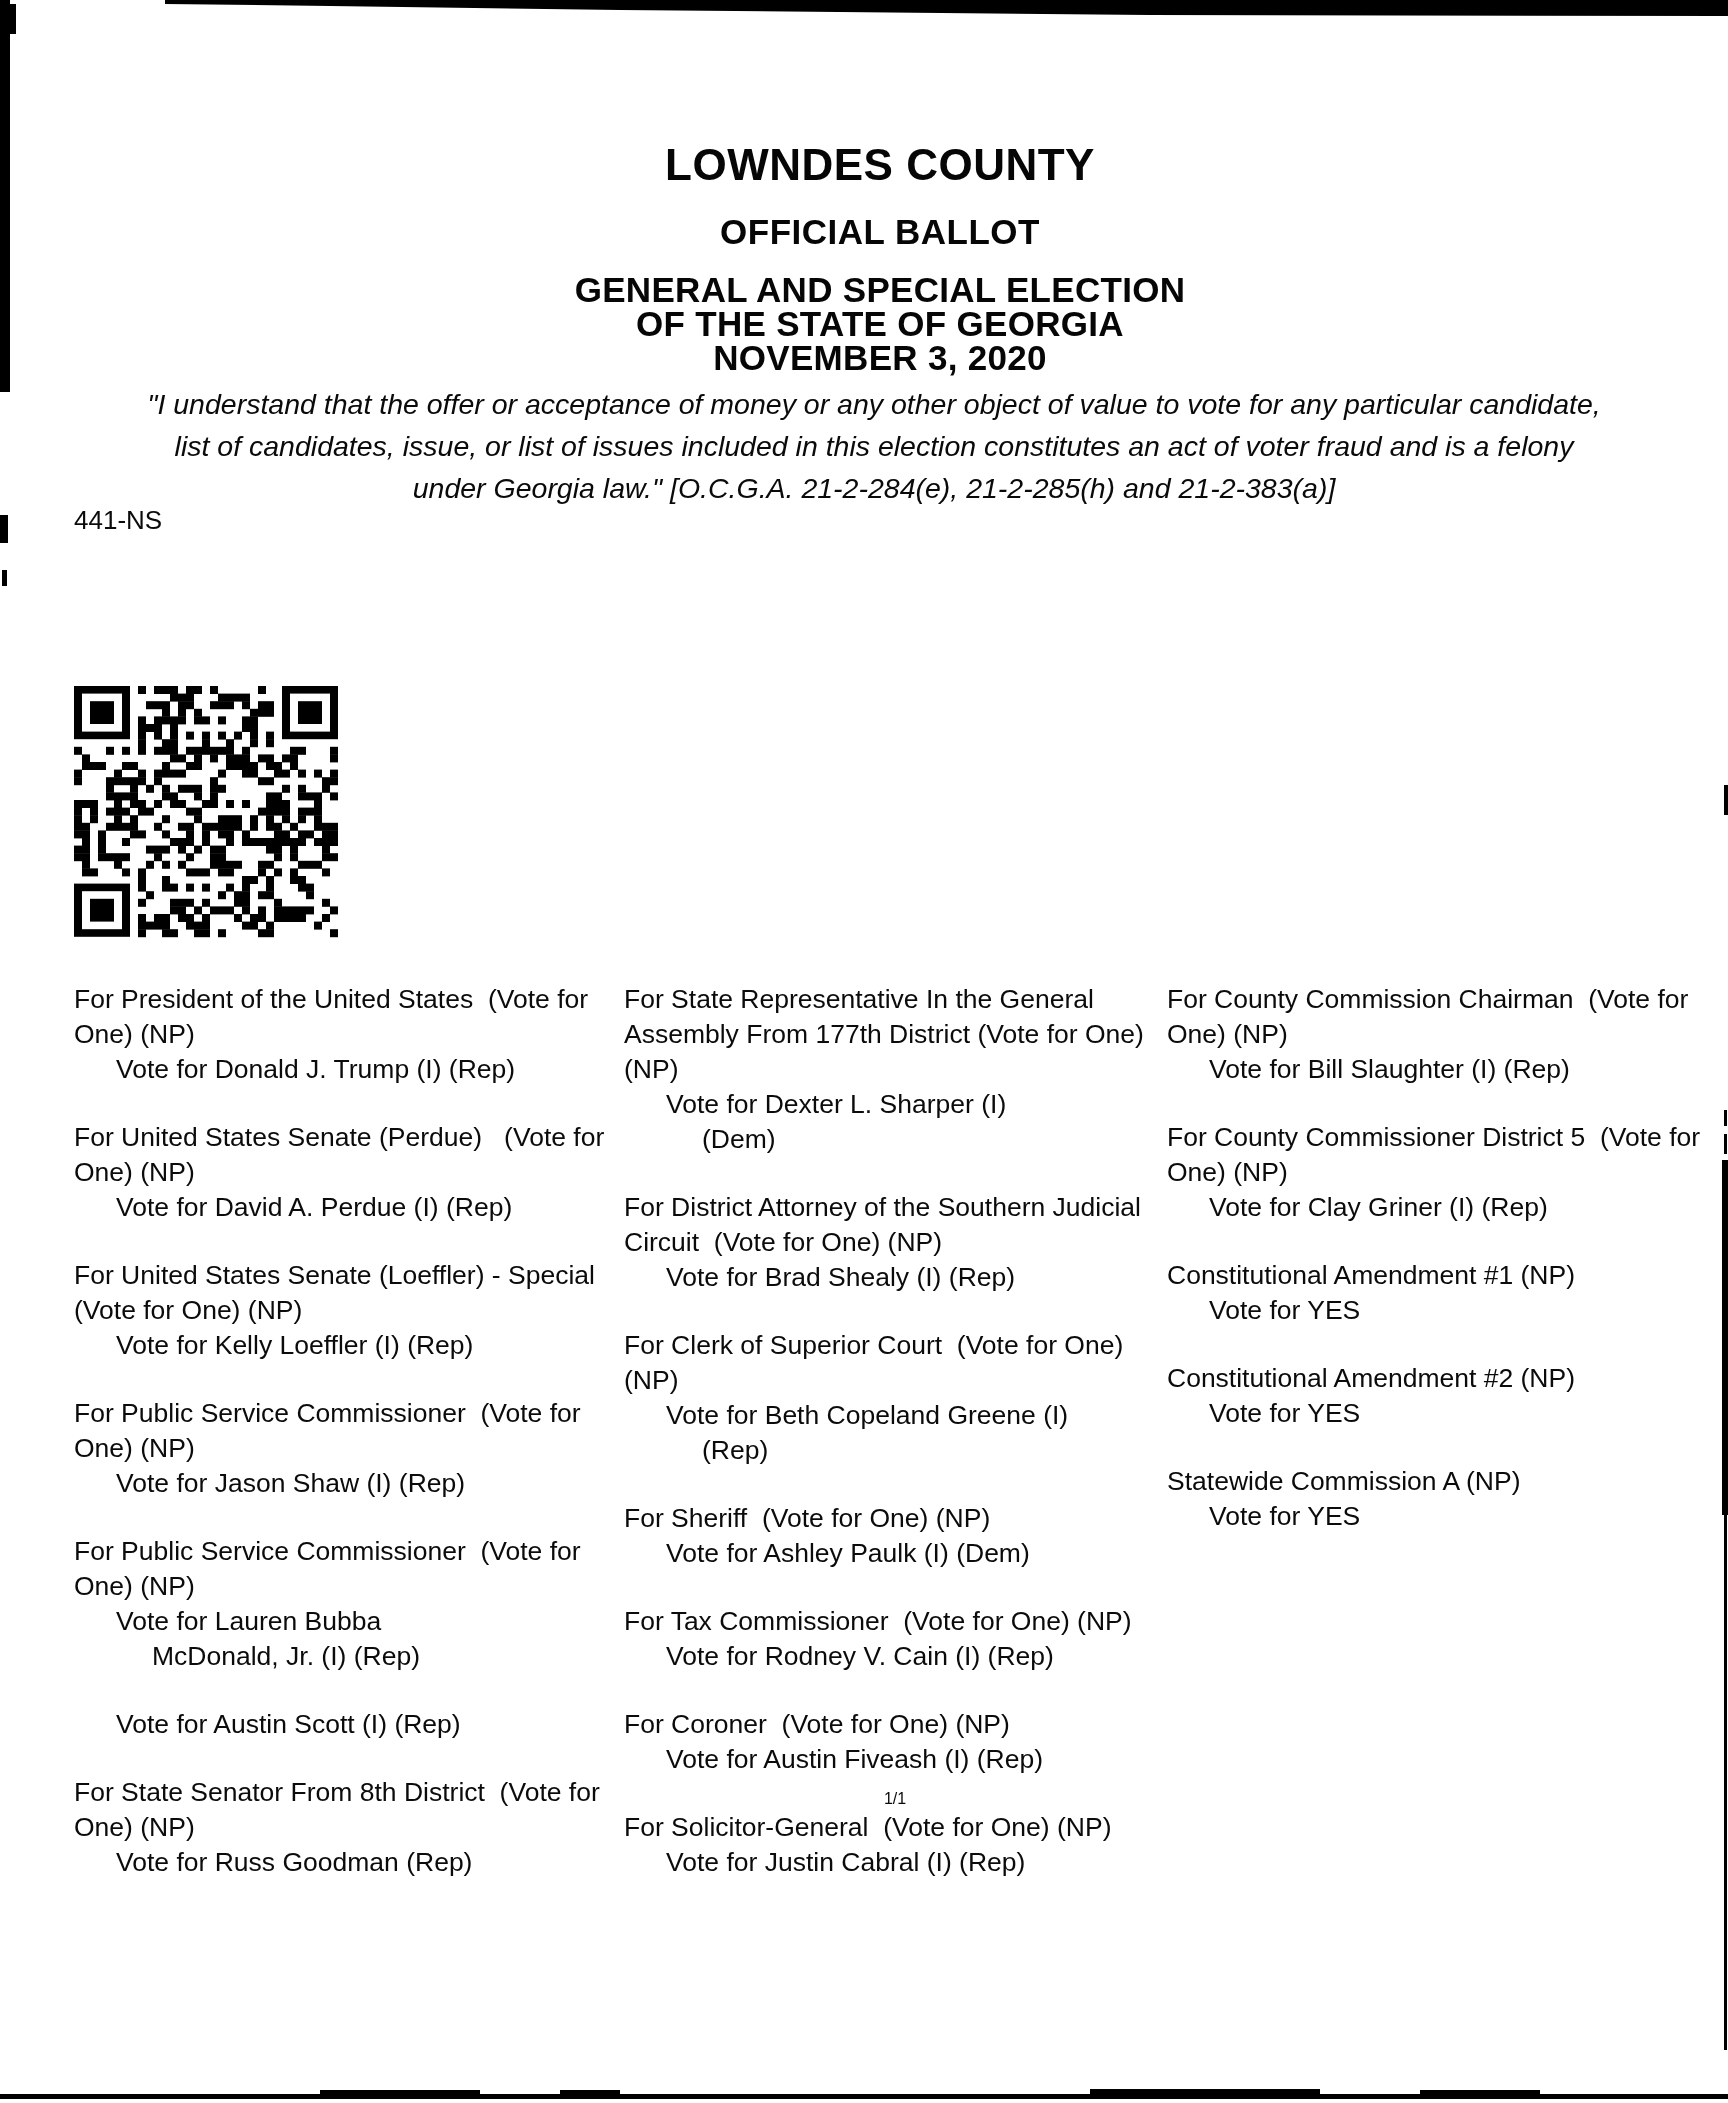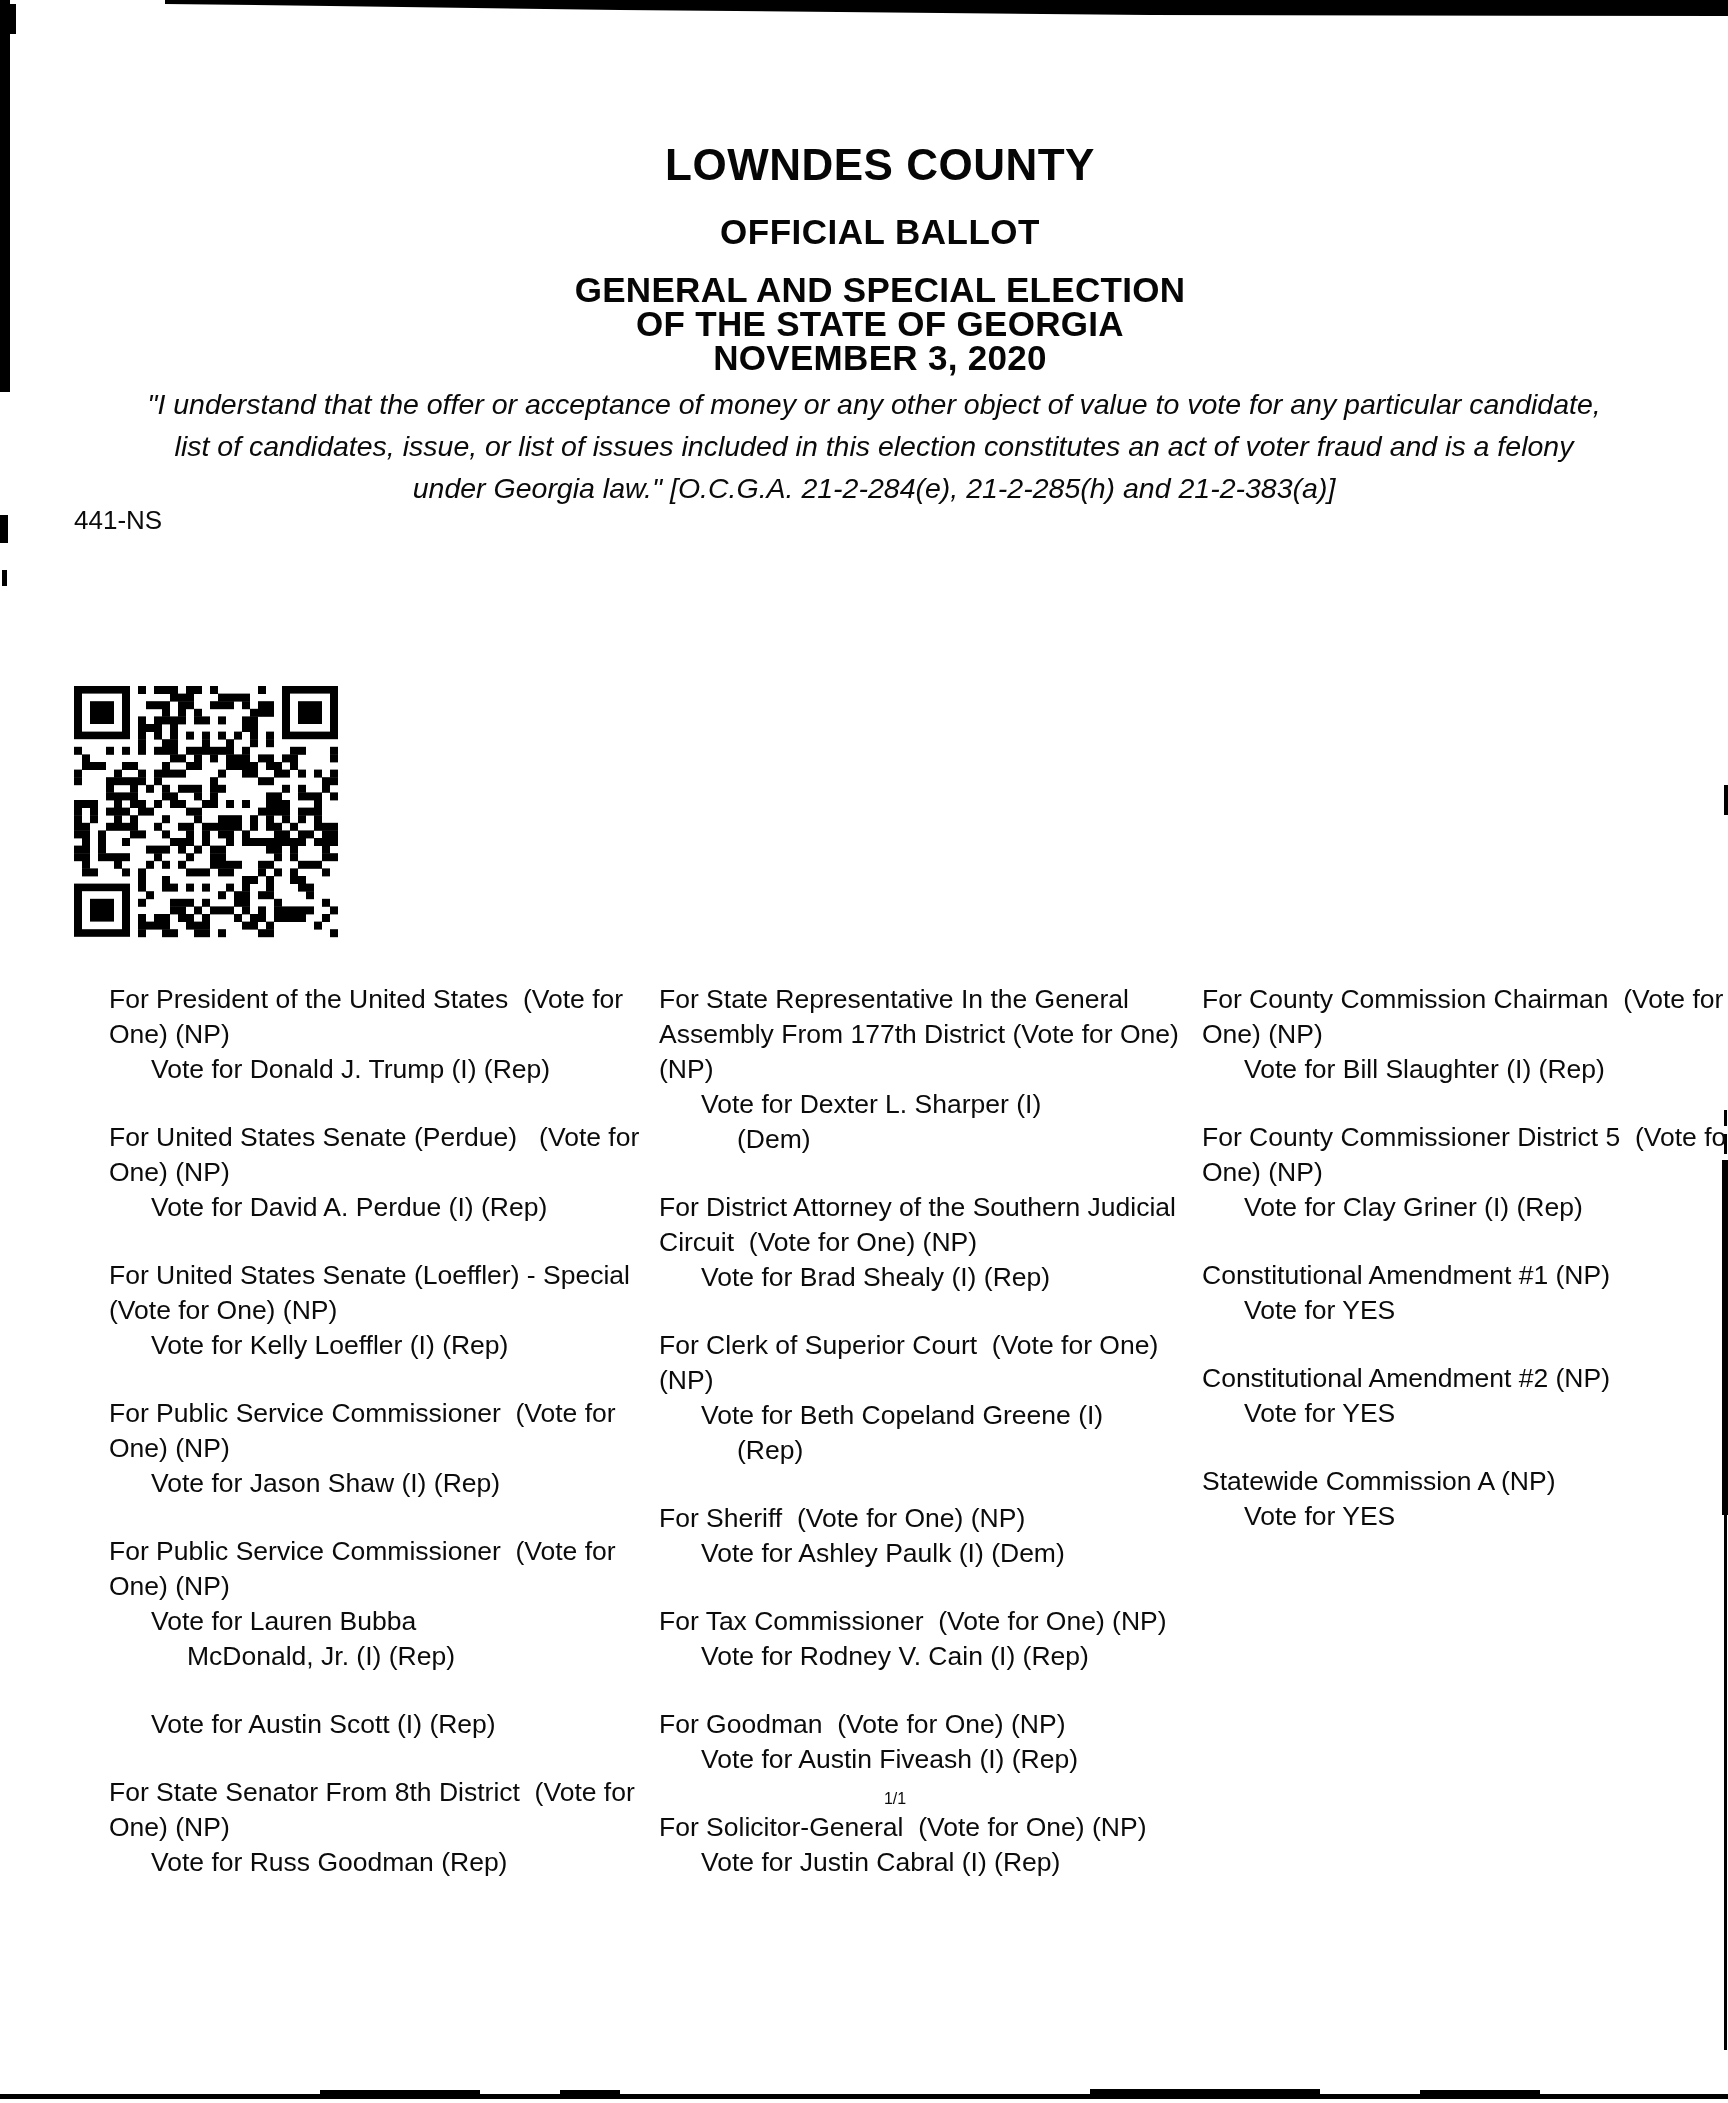--- a/index.html
+++ b/index.html
@@ -33,21 +33,21 @@
     font-size: 28.5px; line-height: 42px; color: #0a0a0a;
   }
 
   
   .style-code { position: absolute; top: 505px; left: 74px; font-size: 26px; }
 
   
   .qr-box { position: absolute; top: 686px; left: 74px; width: 264px; height: 252px; }
 
   
-  .ballot-col { position: absolute; top: 982px; font-size: 26.5px; line-height: 35px; margin-left: 35px; }
+  .ballot-col { position: absolute; top: 982px; font-size: 26.5px; line-height: 35px; }
   .col0 { left: 74px;   width: 548px; }
   .col1 { left: 624px;  width: 545px; }
   .col2 { left: 1167px; width: 562px; }
   .contest { margin-bottom: 33px; }
   .contest-title { white-space: pre-wrap; }
   .vote-line { padding-left: 42px; white-space: pre-wrap; }
   .vote-line.cont { padding-left: 78px; }
 
   
   .page-number {
@@ -560,21 +560,21 @@
       </div>
       <div class="contest">
         <div class="contest-title">For Sheriff  (Vote for One) (NP)</div>
         <div class="vote-line">Vote for Ashley Paulk (I) (Dem)</div>
       </div>
       <div class="contest">
         <div class="contest-title">For Tax Commissioner  (Vote for One) (NP)</div>
         <div class="vote-line">Vote for Rodney V. Cain (I) (Rep)</div>
       </div>
       <div class="contest">
-        <div class="contest-title">For Goodman  (Vote for One) (NP)</div>
+        <div class="contest-title">For Coroner  (Vote for One) (NP)</div>
         <div class="vote-line">Vote for Austin Fiveash (I) (Rep)</div>
       </div>
       <div class="contest">
         <div class="contest-title">For Solicitor-General  (Vote for One) (NP)</div>
         <div class="vote-line">Vote for Justin Cabral (I) (Rep)</div>
       </div>
     </div>
     <div class="ballot-col col2">
       <div class="contest">
         <div class="contest-title">For County Commission Chairman  (Vote for One) (NP)</div>

